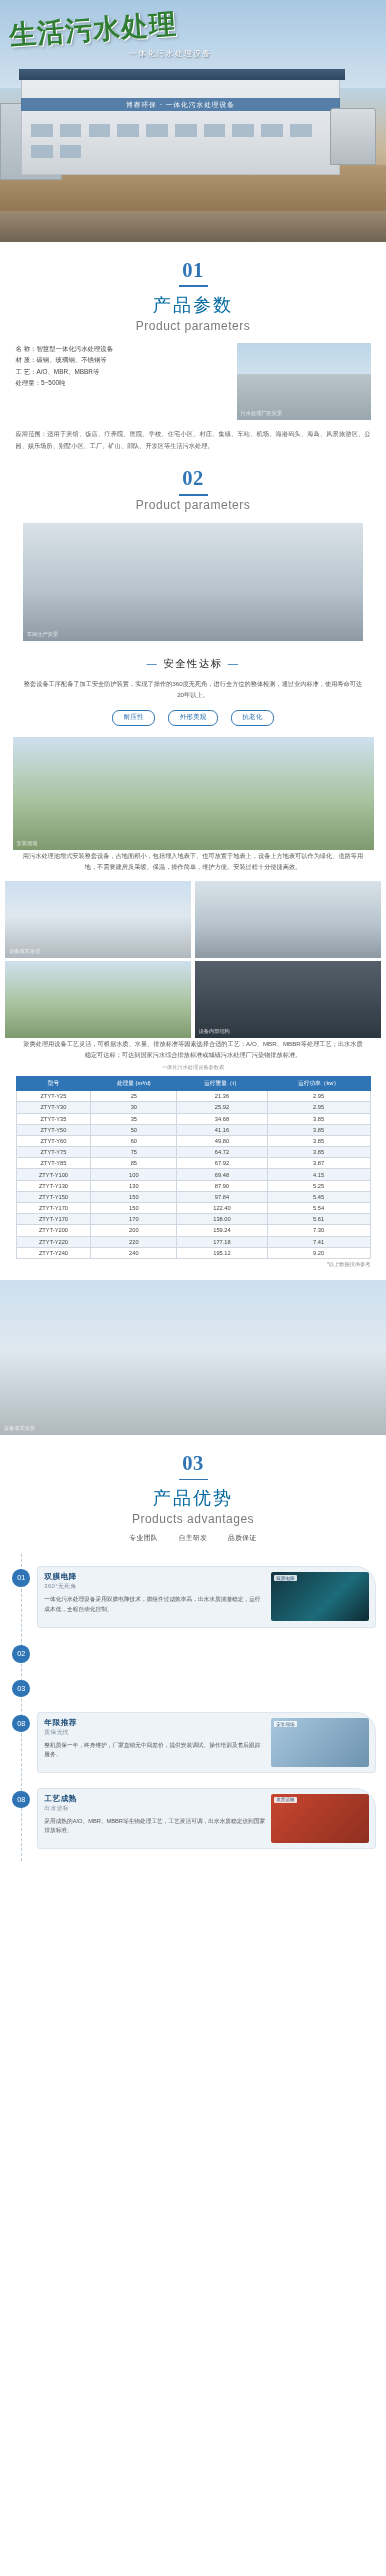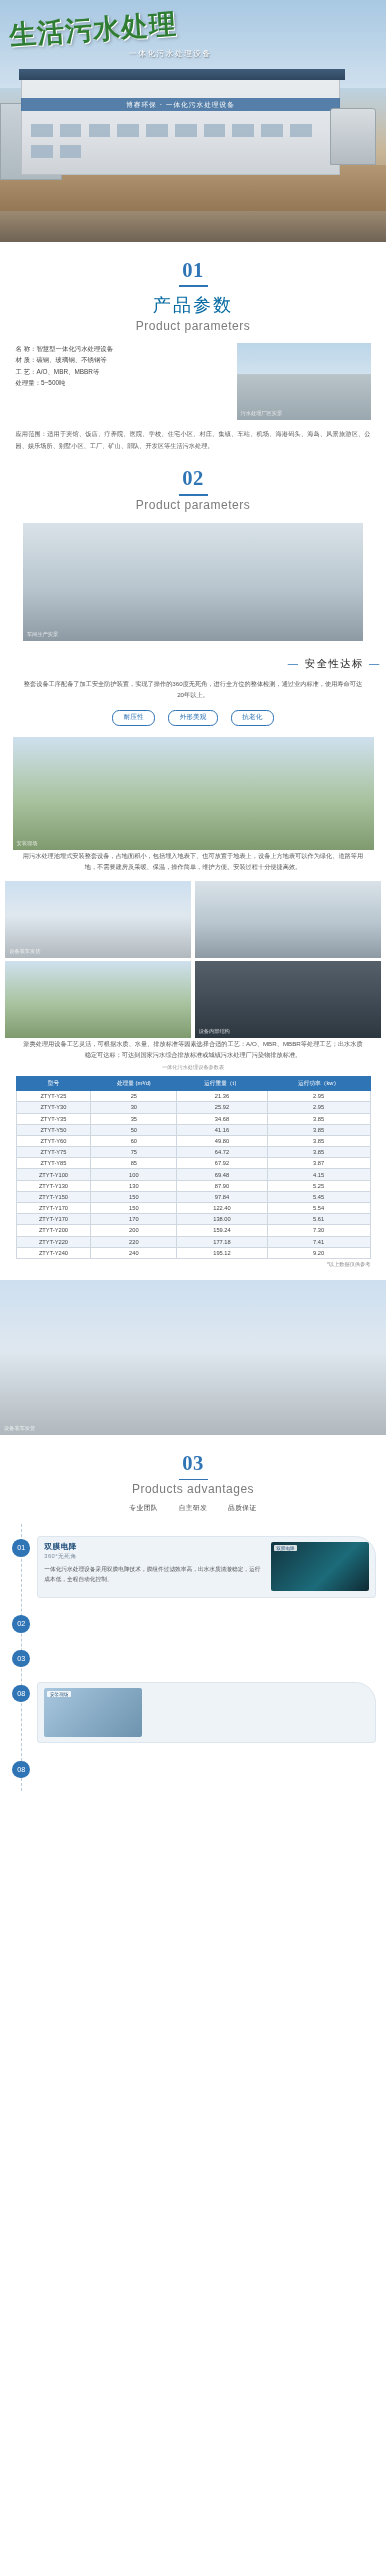--- a/index.html
+++ b/index.html
@@ -75,21 +75,21 @@
   .sec-head { text-align:center; padding-top:17.5px; }
   .sec-num {
     font-size:20.6px; font-weight:bold; color:#2f74b5; line-height:1;
     font-family:"Liberation Serif", serif; letter-spacing:0.5px;
   }
   .sec-title-cn { font-size:18px; color:#0369a1; margin-top:6px; letter-spacing:2.1px; }
   .sec-title-en { font-size:12px; color:#7b7b7b; margin-top:2.1px; letter-spacing:0.5px; }
   .sec-rule { width:29px; height:1.5px; background:#2f74b5; margin:5.2px auto 0; }
 
   .sub-head {
-    text-align:right; margin:15.5px 0 7.2px;
+    text-align:center; margin:15.5px 0 7.2px;
     font-size:10.3px; color:#222; letter-spacing:1.5px;
   }
   .sub-head .dash { color:#2f74b5; margin:0 5.2px; }
 
   
   .body-text {
     font-size:6.2px; line-height:11.3px; color:#555;
     padding:0 20.6px; text-align:justify;
   }
   .spec-list { padding:7.2px 20.6px 0; font-size:6.4px; line-height:11.3px; color:#444; }
@@ -377,20 +377,21 @@
   </div>
   <div class="table-note">*以上数据仅供参考</div>
 
   <div class="ph photo-truck" style="width:386px; height:155px; margin:12.4px auto 0;">
     <span class="lbl">设备装车发货</span>
   </div>
 
   <div class="sec-head">
     <div class="sec-num">03</div>
     <div class="sec-rule"></div>
+    <div class="sec-title-cn">产品优势</div>
     <div class="sec-title-en">Products advantages</div>
   </div>
 
   <div class="pills-plain">
     <span class="pill-plain">专业团队</span>
     <span class="pill-plain">自主研发</span>
     <span class="pill-plain">品质保证</span>
   </div>
 
   <div class="adv-wrap">
@@ -411,25 +412,40 @@
         </div>
         <div class="adv-item">
           <div class="adv-badge">02</div>
         </div>
         <div class="adv-item">
           <div class="adv-badge">03</div>
         </div>
         <div class="adv-item">
           <div class="adv-badge">08</div>
           <div class="adv-card">
+            <div class="adv-text">
+              <div class="adv-title">年限推荐</div>
+              <div class="adv-sub">质保无忧</div>
+              <div class="adv-desc">整机质保一年，终身维护，厂家直销无中间差价，提供安装调试、操作培训及售后跟踪服务。</div>
+            </div>
             <div class="adv-thumb thumb-d">
               <span class="thumb-tag">安装现场</span>
             </div>
           </div>
         </div>
         <div class="adv-item">
           <div class="adv-badge">08</div>
+          <div class="adv-card">
+            <div class="adv-text">
+              <div class="adv-title">工艺成熟</div>
+              <div class="adv-sub">出水达标</div>
+              <div class="adv-desc">采用成熟的A/O、MBR、MBBR等生物处理工艺，工艺灵活可调，出水水质稳定达到国家排放标准。</div>
+            </div>
+            <div class="adv-thumb thumb-e">
+              <span class="thumb-tag">发货运输</span>
+            </div>
+          </div>
         </div>
       </div>
   </div>
 
 </div>
 
 
 </body></html>

